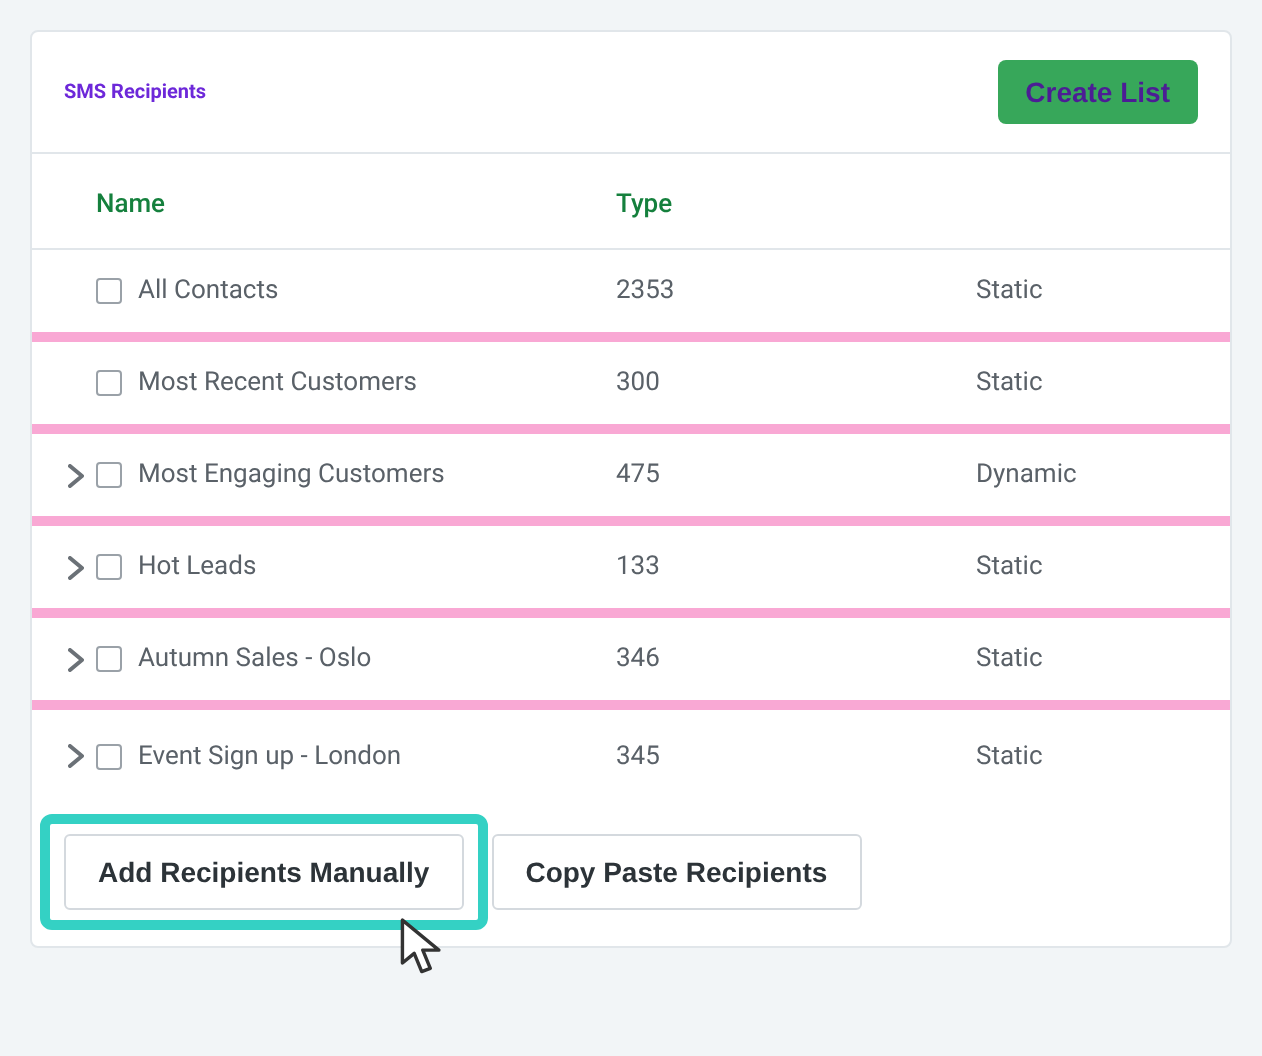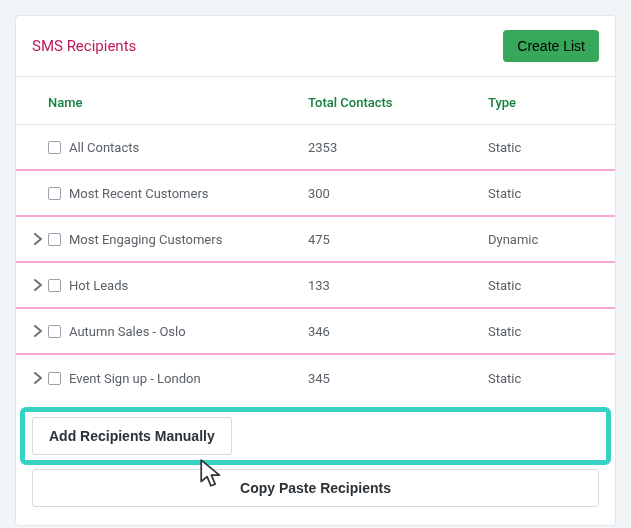--- a/index.html
+++ b/index.html
@@ -18,31 +18,31 @@
       overflow: visible;
     }
     .panel-header {
       display: flex;
       align-items: center;
       justify-content: space-between;
       padding: 14px 16px;
       border-bottom: 1px solid #e1e6ea;
     }
     .panel-title {
-      font-size: 15px;
-      font-weight: 400;
-      color: #be185d;
+      font-size: 10px;
+      font-weight: 700;
+      color: #6d28d9;
     }
     .btn-create {
       background: #37a75a;
-      color: #000000;
+      color: #4c1d95;
       border: none;
       border-radius: 4px;
       padding: 8px 14px;
-      font-weight: 400;
+      font-weight: 700;
       font-size: 14px;
       cursor: pointer;
     }
     .table {
       width: 100%;
     }
     .thead {
       display: flex;
       padding: 18px 16px 14px 32px;
       font-size: 13px;
@@ -53,21 +53,21 @@
     .col-name  { flex: 0 0 260px; }
     .col-total { flex: 0 0 180px; }
     .col-type  { flex: 1; }
 
     .tbody { }
     .row {
       display: flex;
       align-items: center;
       padding: 0 16px 0 12px;
       height: 46px;
-      border-bottom: 2px solid #f9a8d4;
+      border-bottom: 5px solid #f9a8d4;
       font-size: 13px;
       color: #5a6168;
     }
     .row:last-child { border-bottom: none; }
 
     .expander {
       width: 20px;
       display: flex;
       align-items: center;
       justify-content: center;
@@ -92,21 +92,20 @@
       background: #fff;
       cursor: pointer;
       flex-shrink: 0;
     }
 
     .footer {
       padding: 16px 16px 18px 16px;
       display: flex;
       gap: 14px;
       position: relative;
-      flex-direction: column;
     }
     .btn-secondary {
       background: #fff;
       border: 1px solid #d4d9de;
       border-radius: 3px;
       padding: 10px 16px;
       font-size: 14px;
       font-weight: 700;
       color: #2c3338;
       cursor: pointer;
@@ -137,21 +136,20 @@
 <div class="panel">
 
   <div class="panel-header">
     <div class="panel-title">SMS Recipients</div>
     <button class="btn-create">Create List</button>
   </div>
 
   <div class="table">
     <div class="thead">
       <div class="col-name">Name</div>
-      <div class="col-total">Total Contacts</div>
       <div class="col-type">Type</div>
     </div>
     <div class="tbody" id="tbody">
         <div class="row">
           <span class="expander"></span>
           <div class="cell-name">
             <input type="checkbox" class="chk" style="">
             <span>All Contacts</span>
           </div>
           <div class="cell-total">2353</div>

